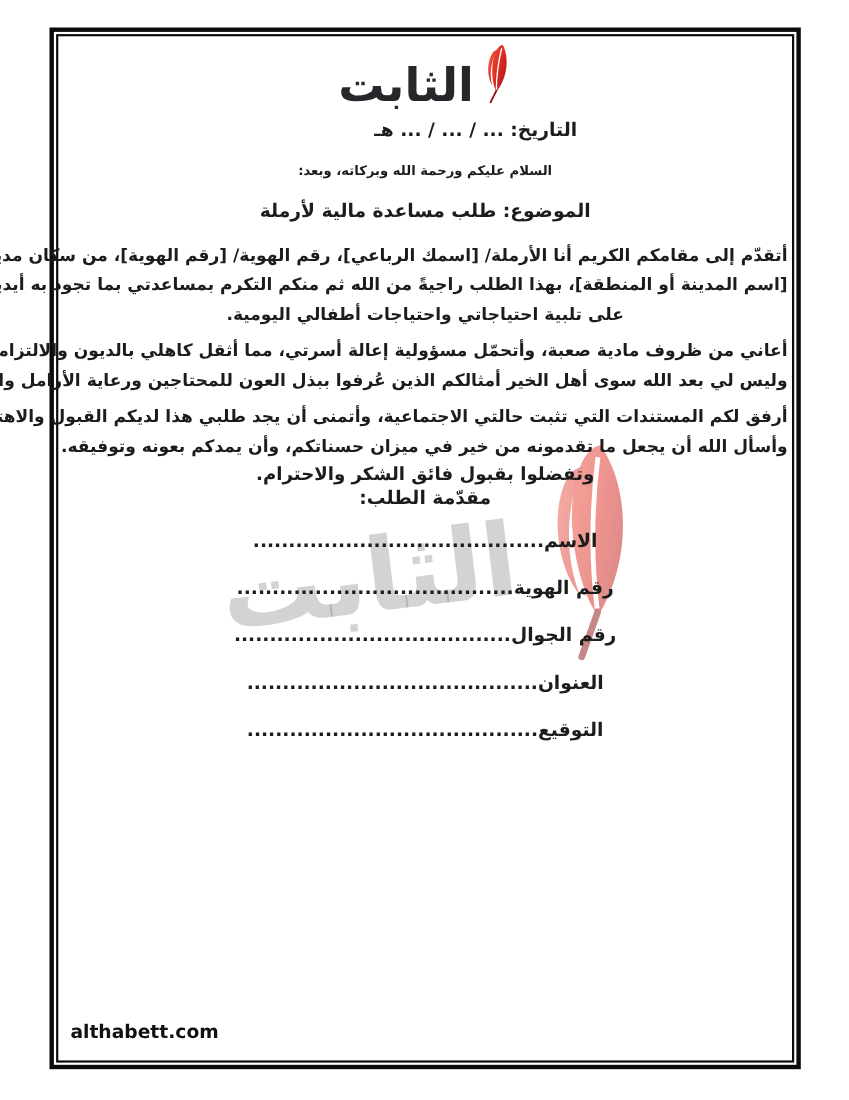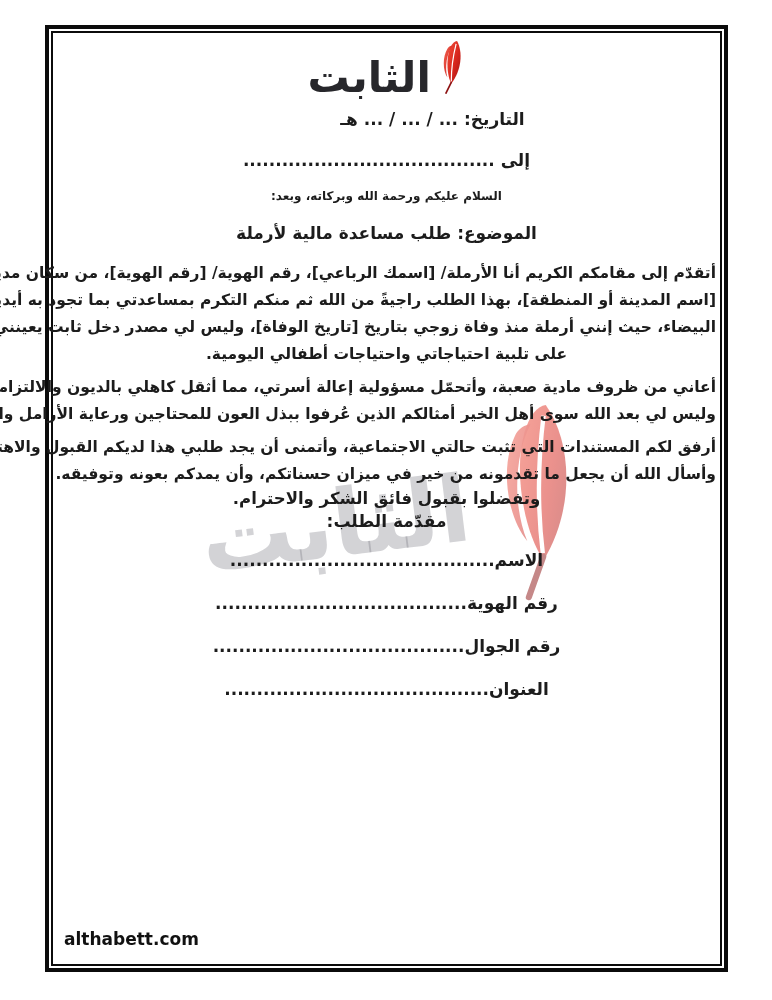--- a/index.html
+++ b/index.html
@@ -88,30 +88,28 @@
         <path d="M44 14 C33 30 28 58 34 80 C24 64 24 36 34 20 C37 15 41 14 44 14 Z" fill="url(#featherGrad)" opacity="0.9"></path>
         <path d="M52 10 C46 34 42 62 42 88" stroke="#ffffff" stroke-width="2.5" fill="none"></path>
         <path d="M42 90 L31 112" stroke="#8d1313" stroke-width="3.5" fill="none" stroke-linecap="round"></path>
       </svg>
       <span class="logo-text">الثابت</span>
     </div>
 
 
     <div class="date-line">التاريخ: ... / ... / ... هـ</div>
 
-    <div class="to-line">إلى .......................................</div>
 
     <div class="greeting">السلام عليكم ورحمة الله وبركاته، وبعد:</div>
 
     <div class="subject">الموضوع: طلب مساعدة مالية لأرملة</div>
 
     <div class="para">
       <div class="line">أتقدّم إلى مقامكم الكريم أنا الأرملة/ [اسمك الرباعي]، رقم الهوية/ [رقم الهوية]، من سكان مدينة/</div>
       <div class="line">[اسم المدينة أو المنطقة]، بهذا الطلب راجيةً من الله ثم منكم التكرم بمساعدتي بما تجود به أيديكم</div>
-      <div class="line">البيضاء، حيث إنني أرملة منذ وفاة زوجي بتاريخ [تاريخ الوفاة]، وليس لي مصدر دخل ثابت يعينني</div>
       <div class="line">على تلبية احتياجاتي واحتياجات أطفالي اليومية.</div>
     </div>
 
     <div class="para">
       <div class="line">أعاني من ظروف مادية صعبة، وأتحمّل مسؤولية إعالة أسرتي، مما أثقل كاهلي بالديون والالتزامات.</div>
       <div class="line">وليس لي بعد الله سوى أهل الخير أمثالكم الذين عُرفوا ببذل العون للمحتاجين ورعاية الأرامل والأيتام.</div>
     </div>
 
     <div class="para">
       <div class="line">أرفق لكم المستندات التي تثبت حالتي الاجتماعية، وأتمنى أن يجد طلبي هذا لديكم القبول والاهتمام.</div>
@@ -120,19 +118,20 @@
 
     <div class="closing">وتفضلوا بقبول فائق الشكر والاحترام.</div>
 
     <div class="applicant-heading">مقدّمة الطلب:</div>
 
     <div class="fields">
       <div class="field-line">الاسم.........................................</div>
       <div class="field-line">رقم الهوية.......................................</div>
       <div class="field-line">رقم الجوال.......................................</div>
       <div class="field-line">العنوان.........................................</div>
+      <div class="field-line">التوقيع.........................................</div>
     </div>
 
   </div>
 
   <div class="footer">althabett.com</div>
 
 </div>
 
 </body></html>

